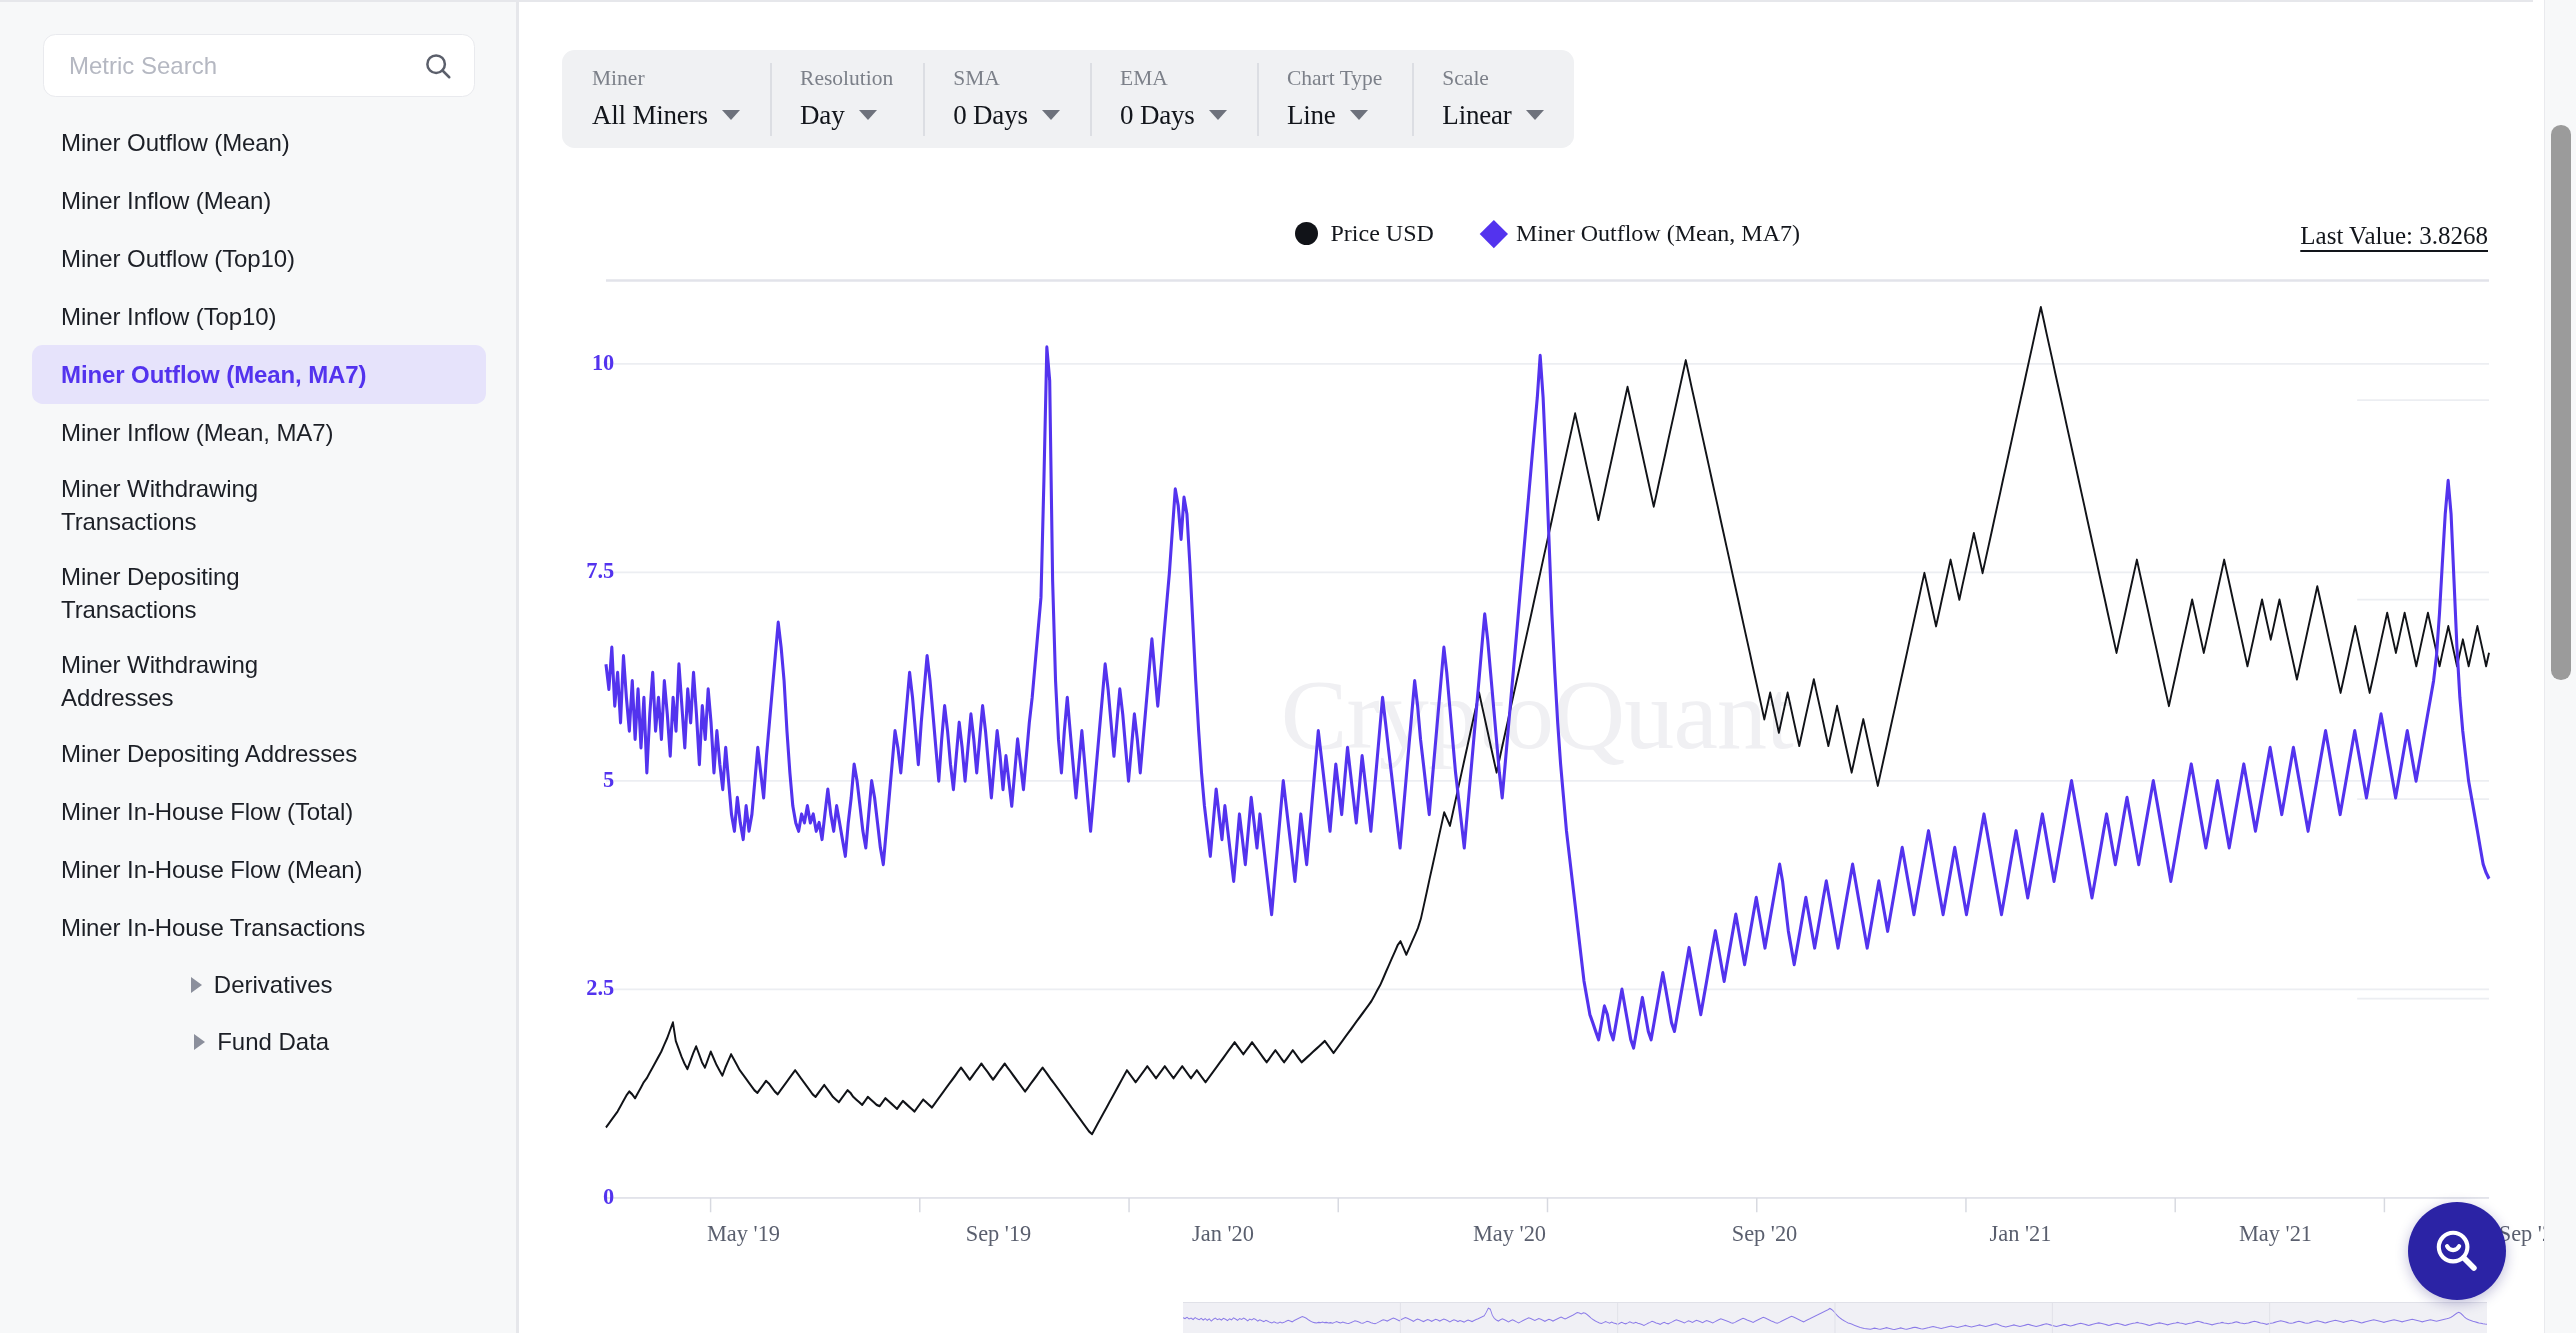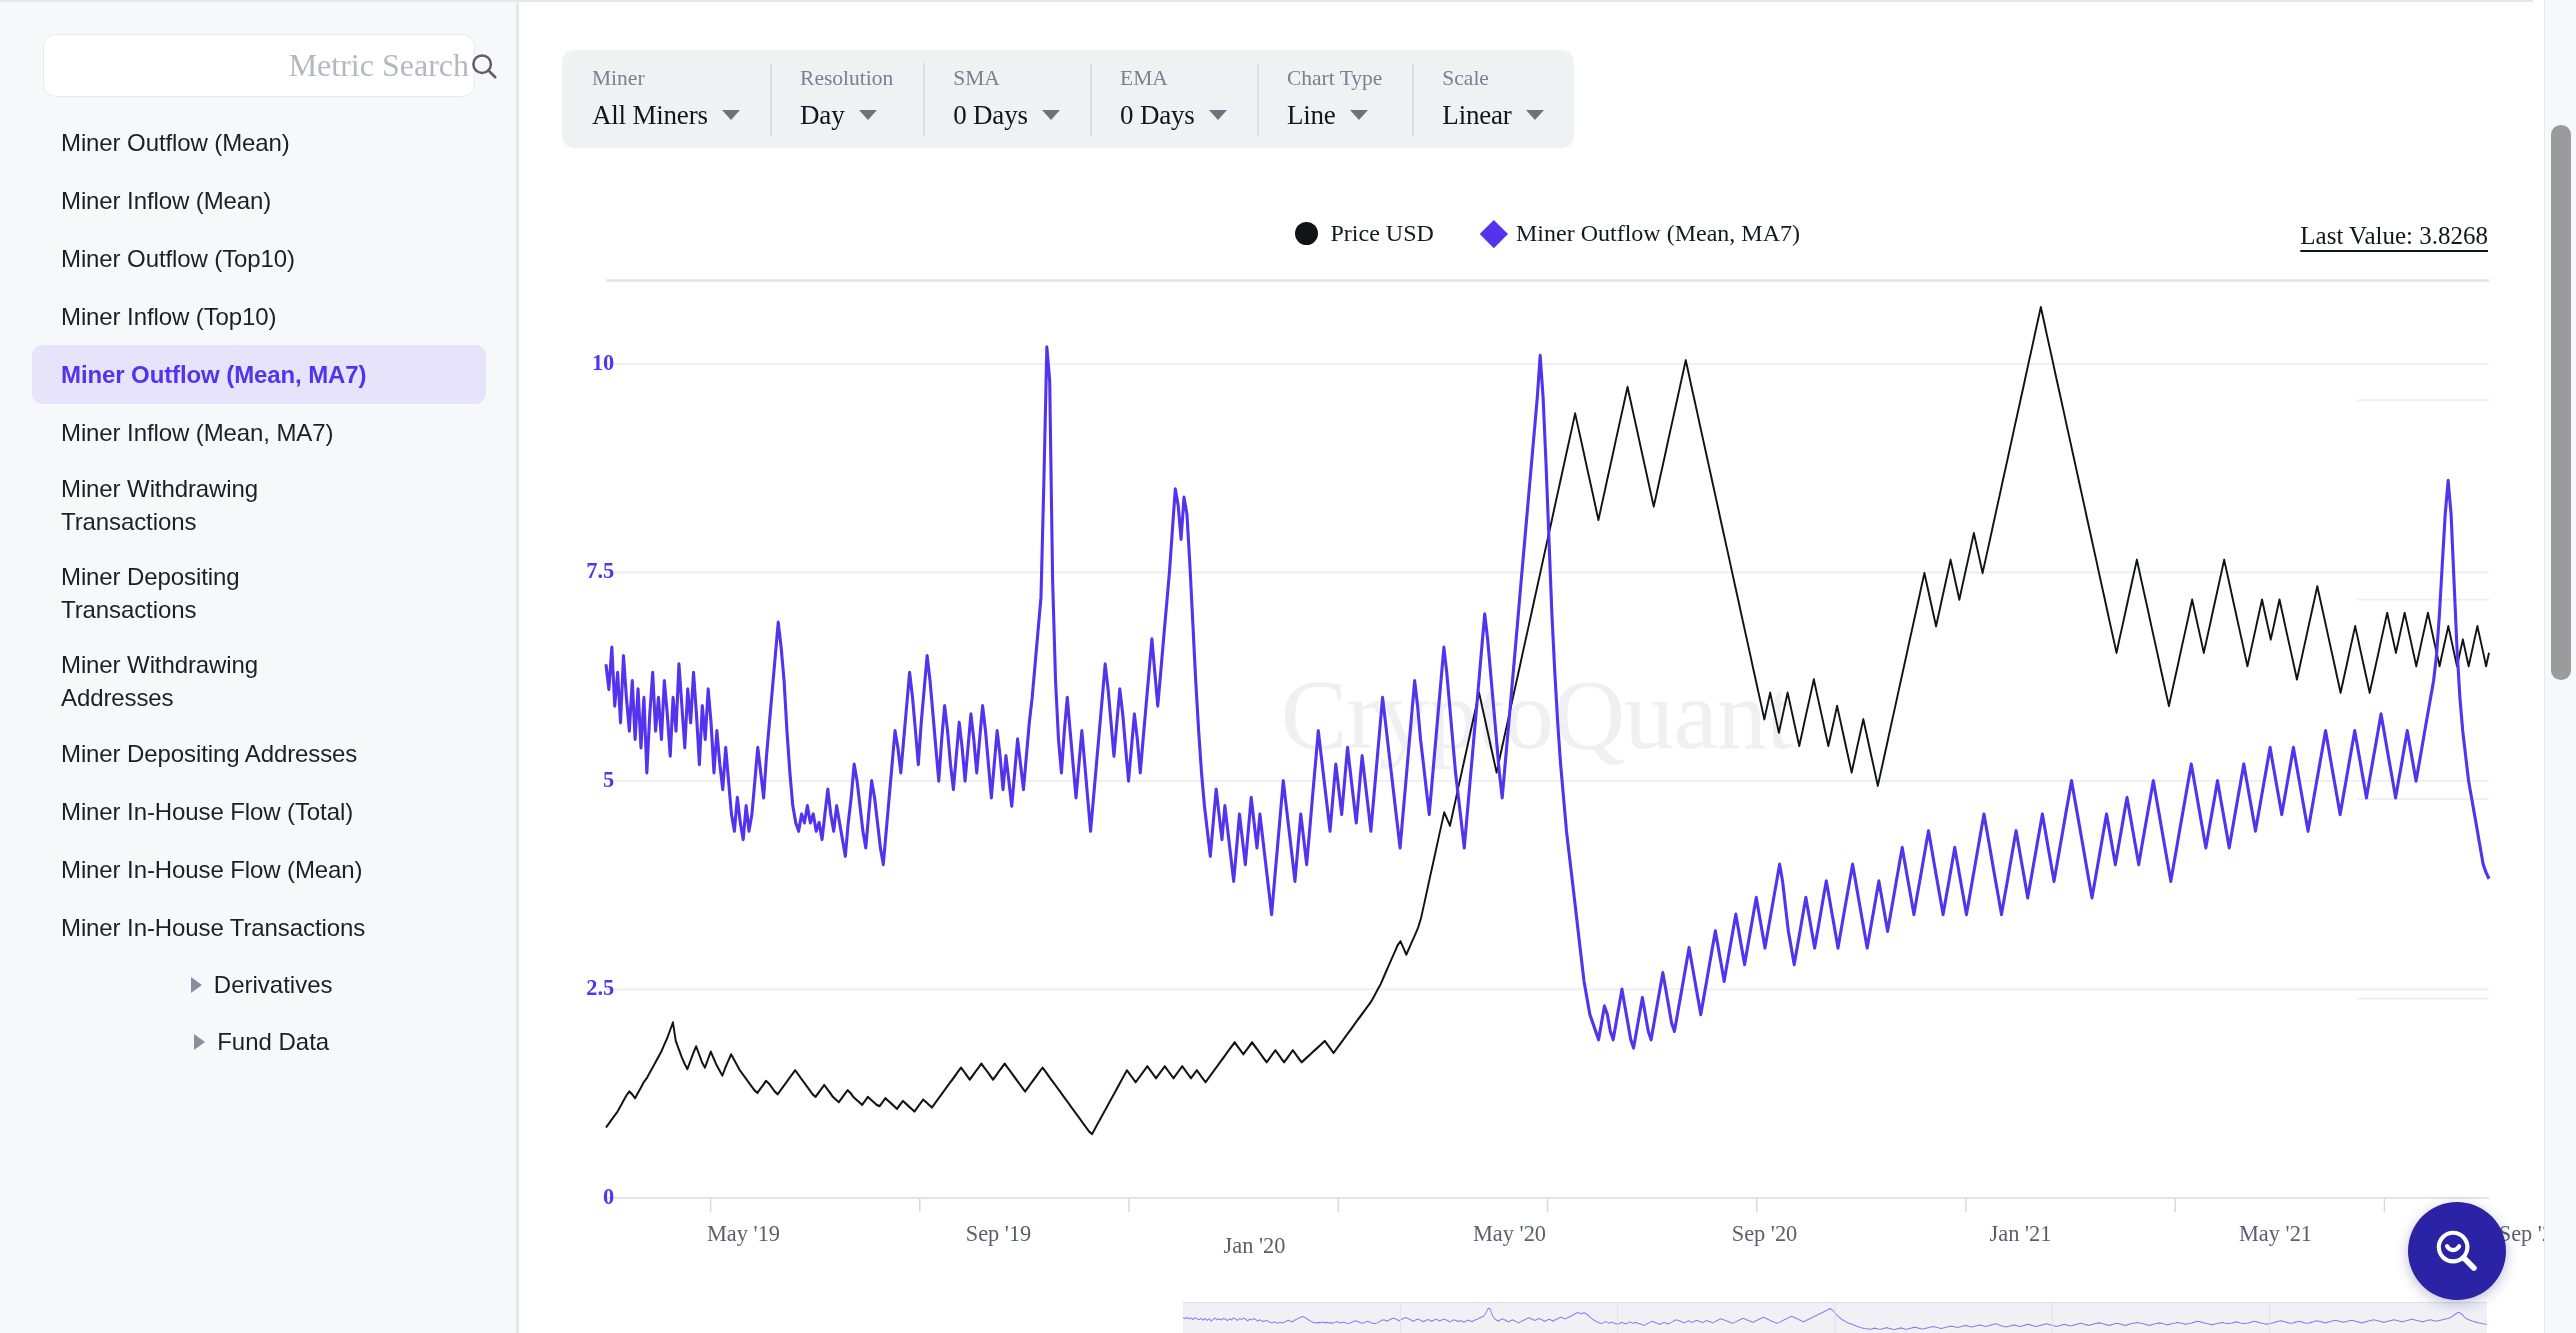--- a/index.html
+++ b/index.html
@@ -33,24 +33,23 @@
     background: #ffffff;
     border: 1.8px solid #e9eaee;
     border-radius: 12.5px;
     display: flex; align-items: center;
     padding: 0 21.5px 0 25px;
   }
   .search-box input {
     flex: 1;
     border: none; outline: none;
     background: transparent;
-    font-family: Liberation Serif, serif;
-    font-size: 32px;
+    font-family: Liberation Sans, sans-serif;
+    font-size: 24px;
     color: #2b2f38;
-    text-align: right;
   }
   .search-box input::placeholder { color: #b5b8c2; }
   .search-icon { width: 30px; height: 30px; flex: 0 0 30px; color: #5b5f6b; }
 
   .metric-list { padding: 16px 0 0 0; }
   .metric-item {
     margin: 0 32px;
     padding: 12.5px 21.5px 12.5px 29px;
     border-radius: 10.7px;
     font-size: 24px;
@@ -351,21 +350,21 @@
           <line x1="2487.2" y1="1040" x2="2487.2" y2="1056" stroke="#d7d9e0" stroke-width="2"></line>
         </svg>
       <div id="axis-labels">
           <div class="ax-label ax-left" style="left:-19.7px;width:72px;top:916px;">0</div>
           <div class="ax-label ax-left" style="left:-19.7px;width:72px;top:707px;">2.5</div>
           <div class="ax-label ax-left" style="left:-19.7px;width:72px;top:499px;">5</div>
           <div class="ax-label ax-left" style="left:-19.7px;width:72px;top:290px;">7.5</div>
           <div class="ax-label ax-left" style="left:-19.7px;width:72px;top:82px;">10</div>
           <div class="ax-label ax-x" style="left:119px;width:125px;text-align:center;top:953px;">May '19</div>
           <div class="ax-label ax-x" style="left:374px;width:125px;text-align:center;top:953px;">Sep '19</div>
-          <div class="ax-label ax-x" style="left:630px;width:125px;text-align:center;top:953px;margin-top:12px;">Jan '20</div>
+          <div class="ax-label ax-x" style="left:630px;width:125px;top:953px;">Jan '20</div>
           <div class="ax-label ax-x" style="left:885px;width:125px;text-align:center;top:953px;">May '20</div>
           <div class="ax-label ax-x" style="left:1140px;width:125px;text-align:center;top:953px;">Sep '20</div>
           <div class="ax-label ax-x" style="left:1396px;width:125px;text-align:center;top:953px;">Jan '21</div>
           <div class="ax-label ax-x" style="left:1651px;width:125px;text-align:center;top:953px;">May '21</div>
           <div class="ax-label ax-x" style="left:1907px;width:125px;text-align:center;top:953px;">Sep '21</div>
         </div>
     </div>
 
     <div class="minimap">
       <svg id="minimap-svg" viewBox="0 0 1900 36" preserveAspectRatio="none">

